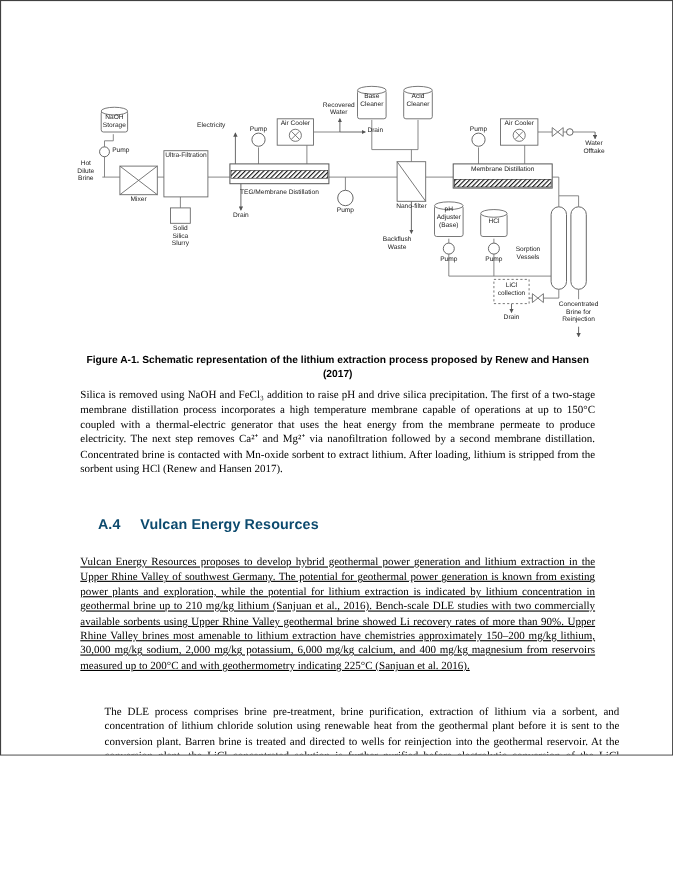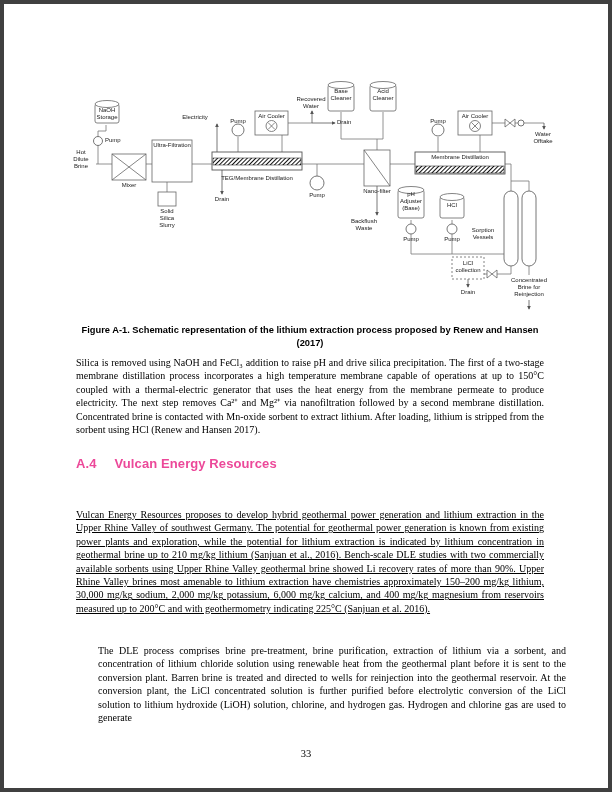--- a/index.html
+++ b/index.html
@@ -1,18 +1,18 @@
 <!DOCTYPE html>
 <html><head>
 <meta charset="utf-8">
 <style>
   html,body{margin:0;padding:0;background:#fff;}
   .page{
-    position:relative;width:612px;height:792px;margin:0 auto;
-    background:#fff;border:4px solid #404040;box-sizing:border-box;
+    position:relative;width:612px;height:687px;margin:0 auto;
+    background:#fff;border:1px solid #404040;box-sizing:border-box;
     font-family:"Liberation Serif", serif;color:#000;overflow:hidden;
   }
   
   .diagram{position:absolute;left:56px;top:65px;width:500px;height:250px;}
   .diagram svg{position:absolute;left:0;top:0;}
   .dlabel{
     position:absolute;font-family:"Liberation Sans", sans-serif;
     font-size:6px;line-height:1.18;color:#1a1a1a;text-align:center;
     white-space:pre-line;
   }
@@ -23,23 +23,23 @@
     font-size:9.3px;line-height:1.35;color:#000;
   }
   .bodytext{
     position:absolute;left:72px;width:468px;margin:0;
     font-size:10px;line-height:13.4px;text-align:justify;
   }
   .p1{top:352px;}
   .p2{top:504px;text-decoration:underline;}
   .p3{top:640px;margin-left:22px;}
   .section-heading{
-    position:absolute;left:72px;top:452px;margin:0;
+    position:absolute;left:72px;top:452px;margin:16px;
     font-family:"Liberation Sans", sans-serif;font-weight:bold;
-    font-size:13px;color:#ec4899;letter-spacing:0.1px;
+    font-size:13px;color:#0c4a6e;letter-spacing:0.1px;
   }
   .section-heading .num{margin-right:18px;}
   .pagenum{
     position:absolute;left:0;top:744px;width:100%;text-align:center;
     font-size:10.5px;
   }
   .footer{
     position:absolute;left:0;top:759px;width:100%;text-align:center;
     font-family:"Liberation Sans", sans-serif;font-size:9.3px;color:#8e8e8e;
   }

